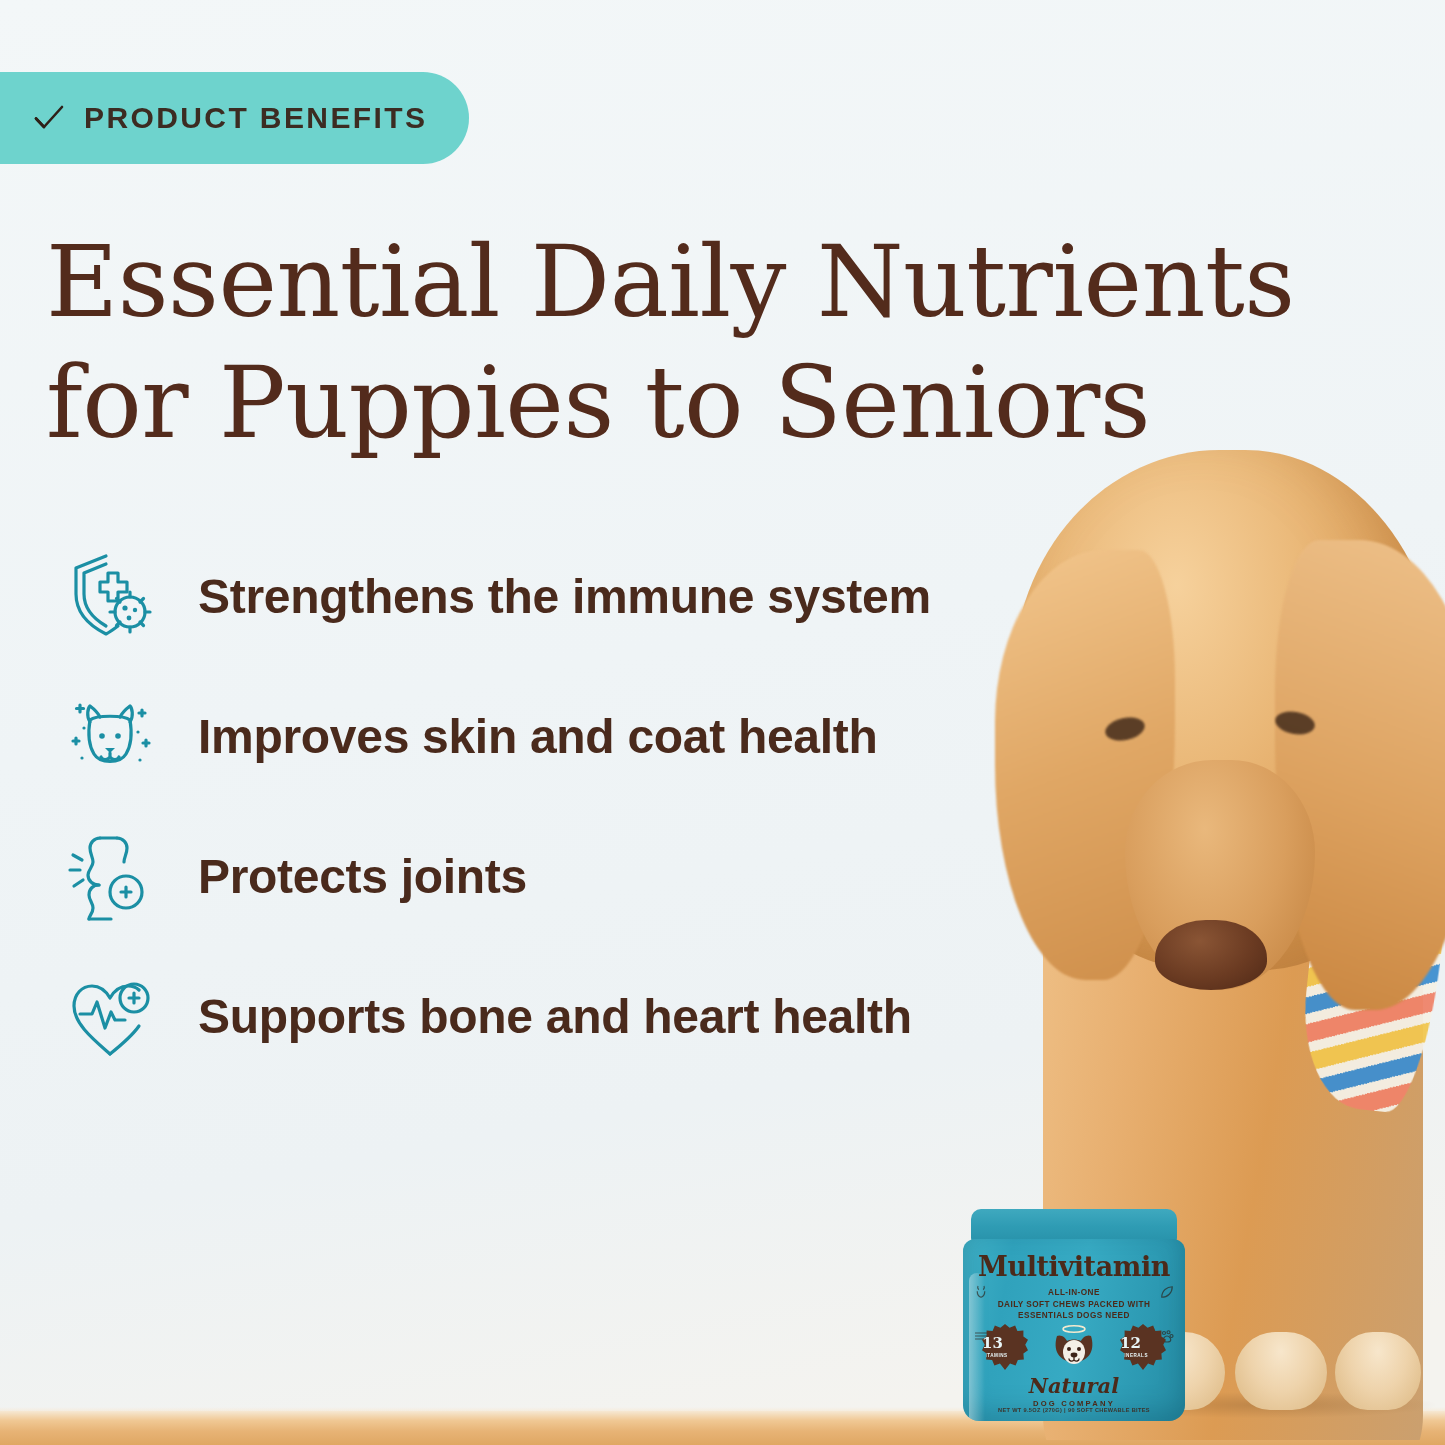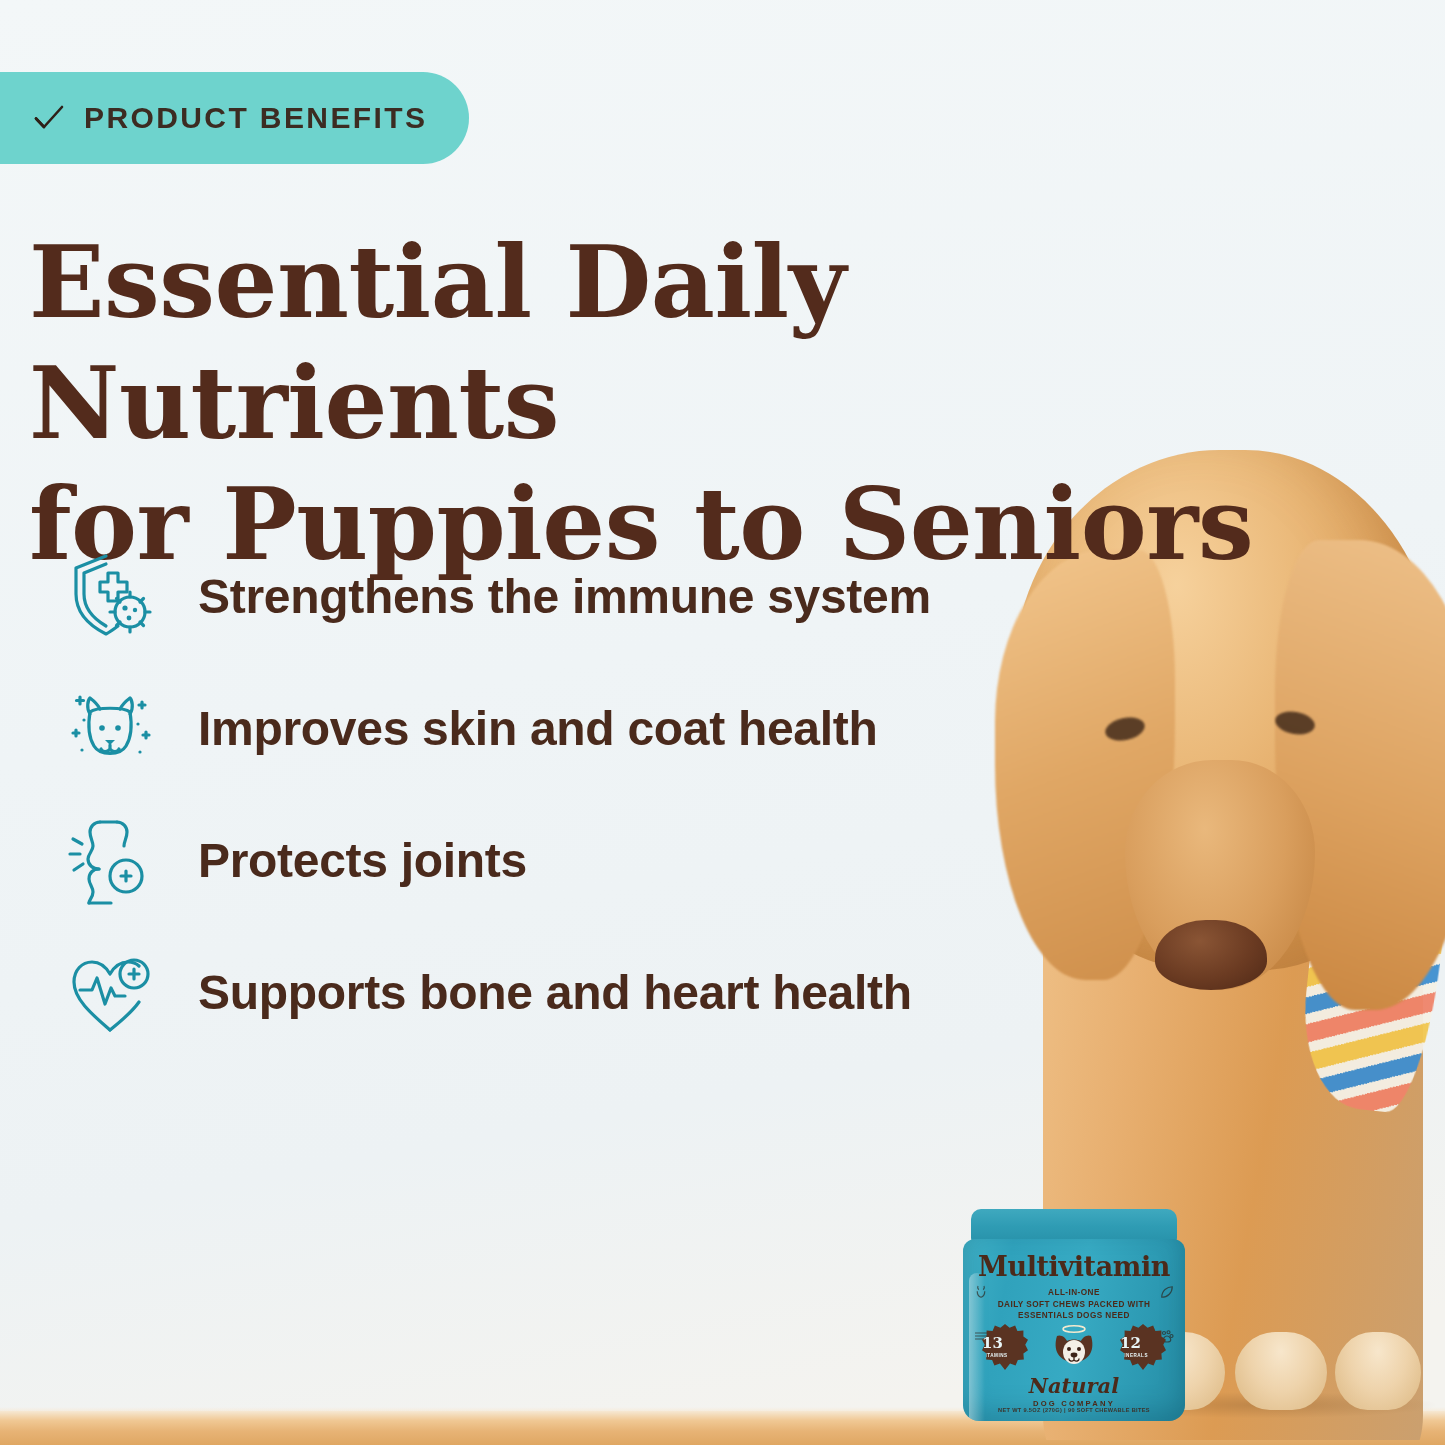--- a/index.html
+++ b/index.html
@@ -40,40 +40,40 @@
     z-index:6;
   }
   .badge .label {
     font-size:30px; font-weight:700; letter-spacing:2.4px;
     color:#3c2c22;
   }
   .check-icon { width:34px; height:34px; display:block; flex:0 0 auto; }
 
   
   .headline {
-    position:absolute; left:29px; top:222px;
+    position:absolute; left:46px; top:222px;
     width:1370px;
     z-index:5;
     font-family:"DejaVu Serif", serif;
-    font-weight:700;
+    font-weight:400;
     font-size:99px;
     line-height:1.22;
     color:#532b1c;
     letter-spacing:-0.5px;
   }
   .headline .l1 { display:block; }
   .headline .l2 { display:block; text-align:left; padding-right:70px; }
 
   
   .benefits {
     position:absolute; left:58px; top:530px;
     width:1000px;
     z-index:5;
     display:flex; flex-direction:column;
-    gap:0;
+    gap:8px;
   }
   .benefit {
     display:flex; align-items:center;
     height:132px;
     gap:36px;
   }
   .benefit .ico {
     flex:0 0 auto;
     width:104px; height:104px;
     display:flex; align-items:center; justify-content:center;

